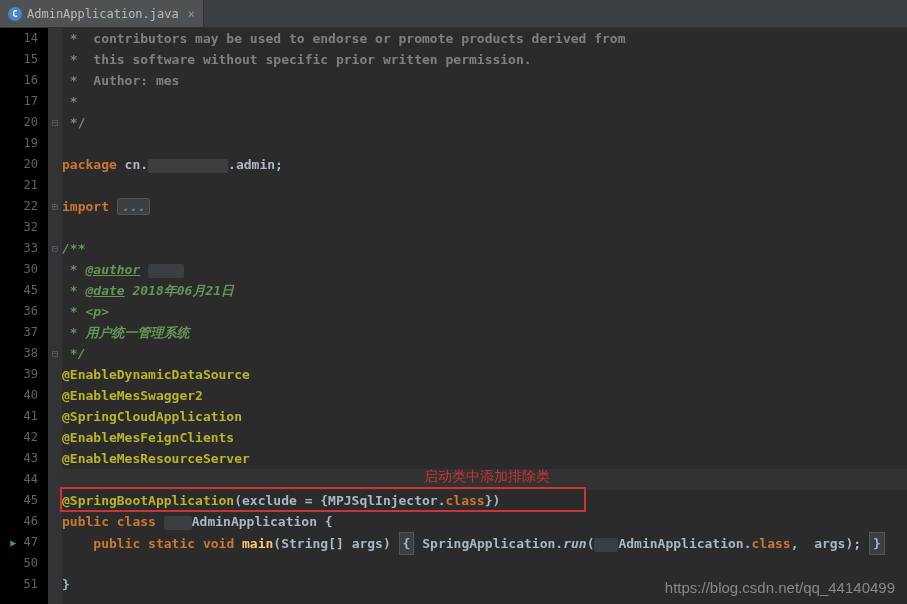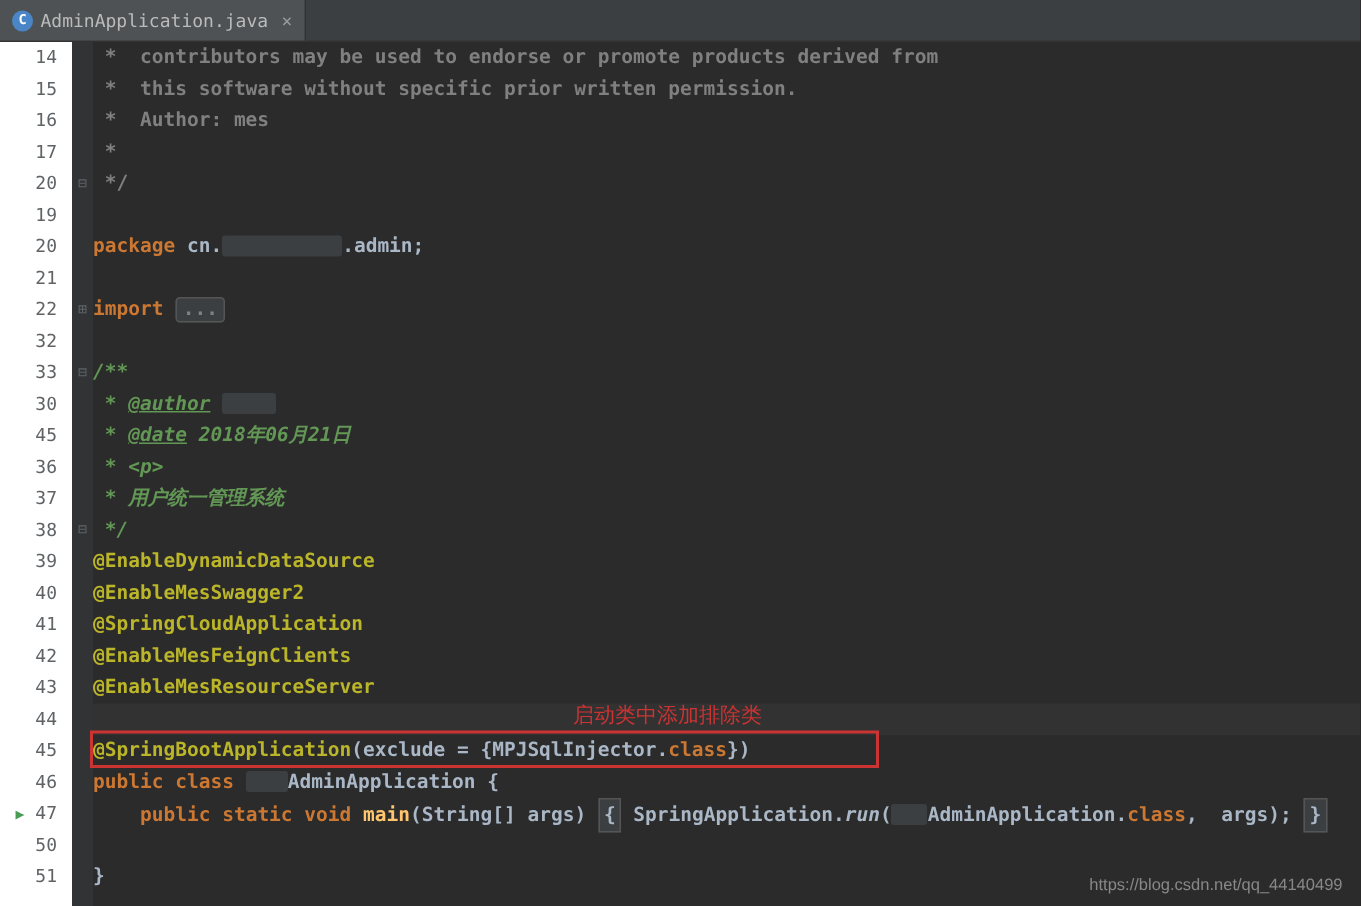--- a/index.html
+++ b/index.html
@@ -42,21 +42,21 @@
       font-weight: bold;
     }
     .tab-label { color: #bbbbbb; font-size: 12px; }
     .tab-close { color: #999; font-size: 12px; margin-left: 4px; }
     .editor {
       display: flex;
       height: calc(100% - 28px);
     }
     .gutter {
       width: 48px;
-      background: #ffffff;
+      background: #000000;
       text-align: right;
       padding-right: 10px;
       color: #606366;
       font-size: 12px;
       flex-shrink: 0;
     }
     .fold-col {
       width: 14px;
       background: #313335;
       position: relative;
@@ -110,34 +110,35 @@
       background: transparent;
       z-index: 5;
       pointer-events: none;
     }
     .red-text {
       color: #cc3333;
       position: absolute;
       z-index: 6;
       font-family: "Microsoft YaHei", sans-serif;
       font-size: 14px;
+      margin-left: 42px;
     }
     .fold-placeholder {
       background: #3c3f41;
       border: 1px solid #555;
       border-radius: 3px;
       padding: 0 4px;
       color: #808080;
     }
     .watermark {
       position: absolute;
       bottom: 8px;
       right: 12px;
       color: #888;
-      font-size: 11px;
+      font-size: 15px;
       font-family: sans-serif;
       z-index: 10;
     }
     .run-marker {
       color: #499c54;
       font-size: 10px;
     }
     .code-content { position: relative; z-index: 2; }
     .brace-box {
       display: inline-block;

